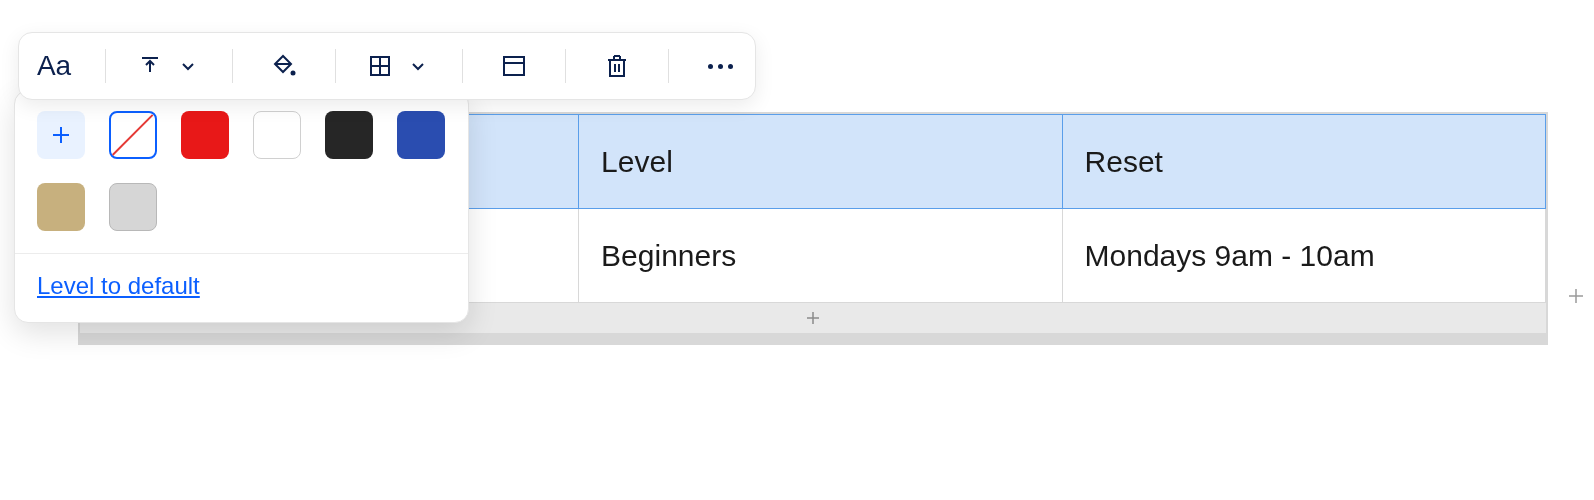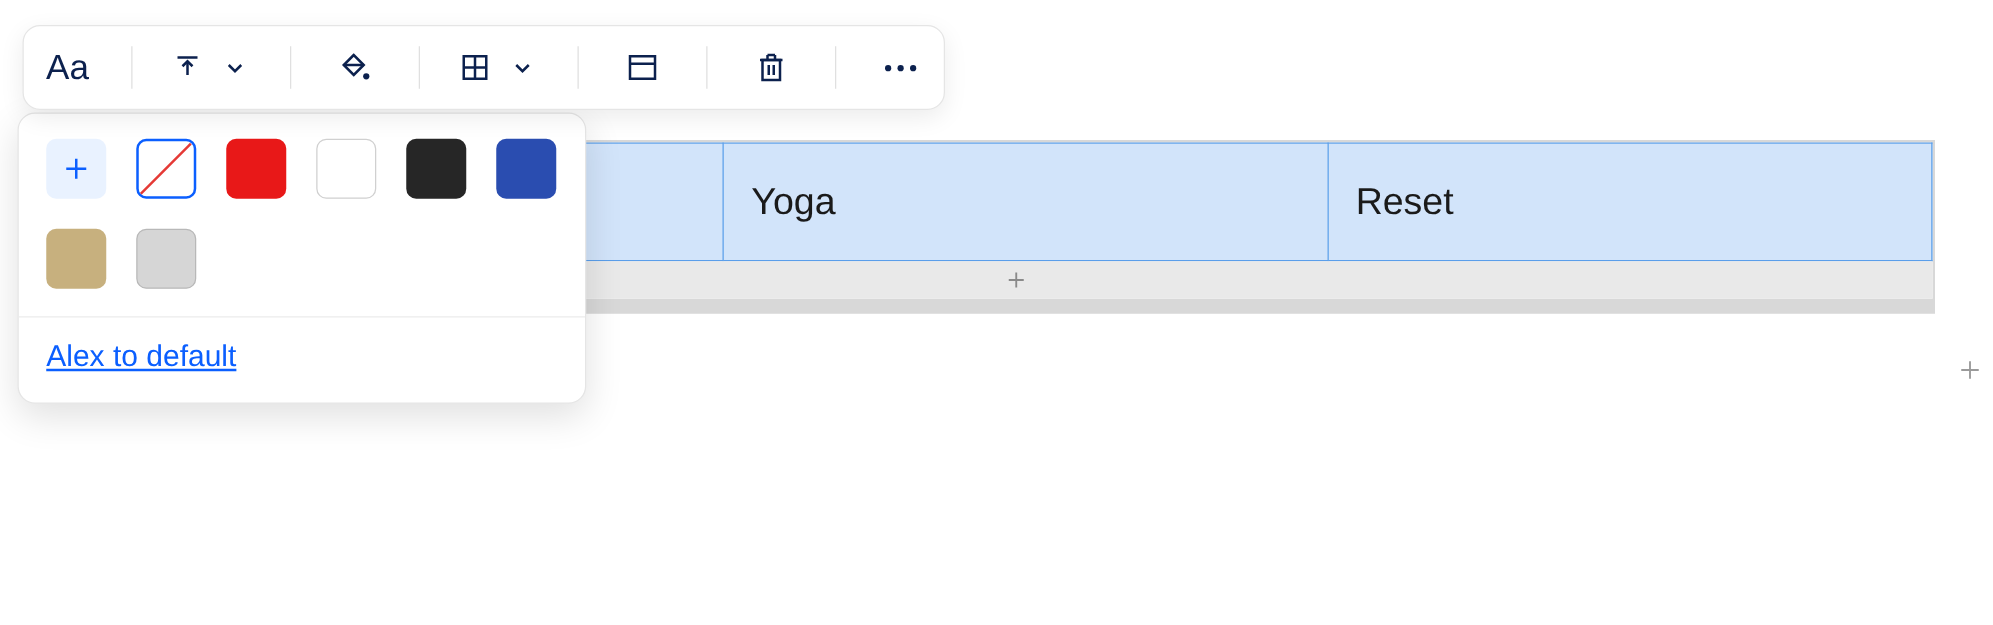--- a/index.html
+++ b/index.html
@@ -8,21 +8,21 @@
       background: #fff;
       width: 1594px;
       height: 500px;
       position: relative;
       overflow: hidden;
     }
 
     
     .toolbar {
       position: absolute;
-      top: 20px;
+      top: 32px;
       left: 18px;
       background: #fff;
       border: 1px solid #e5e5e5;
       border-radius: 14px;
       box-shadow: 0 6px 20px rgba(0,0,0,0.08);
       display: flex;
       align-items: center;
       padding: 8px 10px;
       gap: 20px;
       z-index: 30;
@@ -266,39 +266,44 @@
     </div>
     <div class="swatch no-color"></div>
     <div class="swatch red"></div>
     <div class="swatch white"></div>
     <div class="swatch black"></div>
     <div class="swatch blue"></div>
     <div class="swatch tan"></div>
     <div class="swatch gray"></div>
   </div>
   <div class="popover-divider"></div>
-  <a class="reset-link">Alex to default</a>
+  <a class="reset-link">Level to default</a>
 </div>
 
 <div class="table-wrap">
   <div class="table-outer">
     <table>
       <colgroup>
           <col class="c1">
           <col class="c2">
           <col class="c3">
         </colgroup>
       <thead>
         <tr>
           <th></th>
-          <th>Yoga</th>
+          <th>Level</th>
           <th>Reset</th>
         </tr>
       </thead>
       <tbody>
+        <tr>
+          <td></td>
+          <td>Beginners</td>
+          <td>Mondays 9am - 10am</td>
+        </tr>
       </tbody>
     </table>
     <div class="add-row-area">
       <svg width="16" height="16" viewBox="0 0 16 16">
         <line x1="8" y1="2" x2="8" y2="14" stroke="#8a8a8a" stroke-width="1.5"></line>
         <line x1="2" y1="8" x2="14" y2="8" stroke="#8a8a8a" stroke-width="1.5"></line>
       </svg>
     </div>
   </div>
   <div class="add-col-btn">

